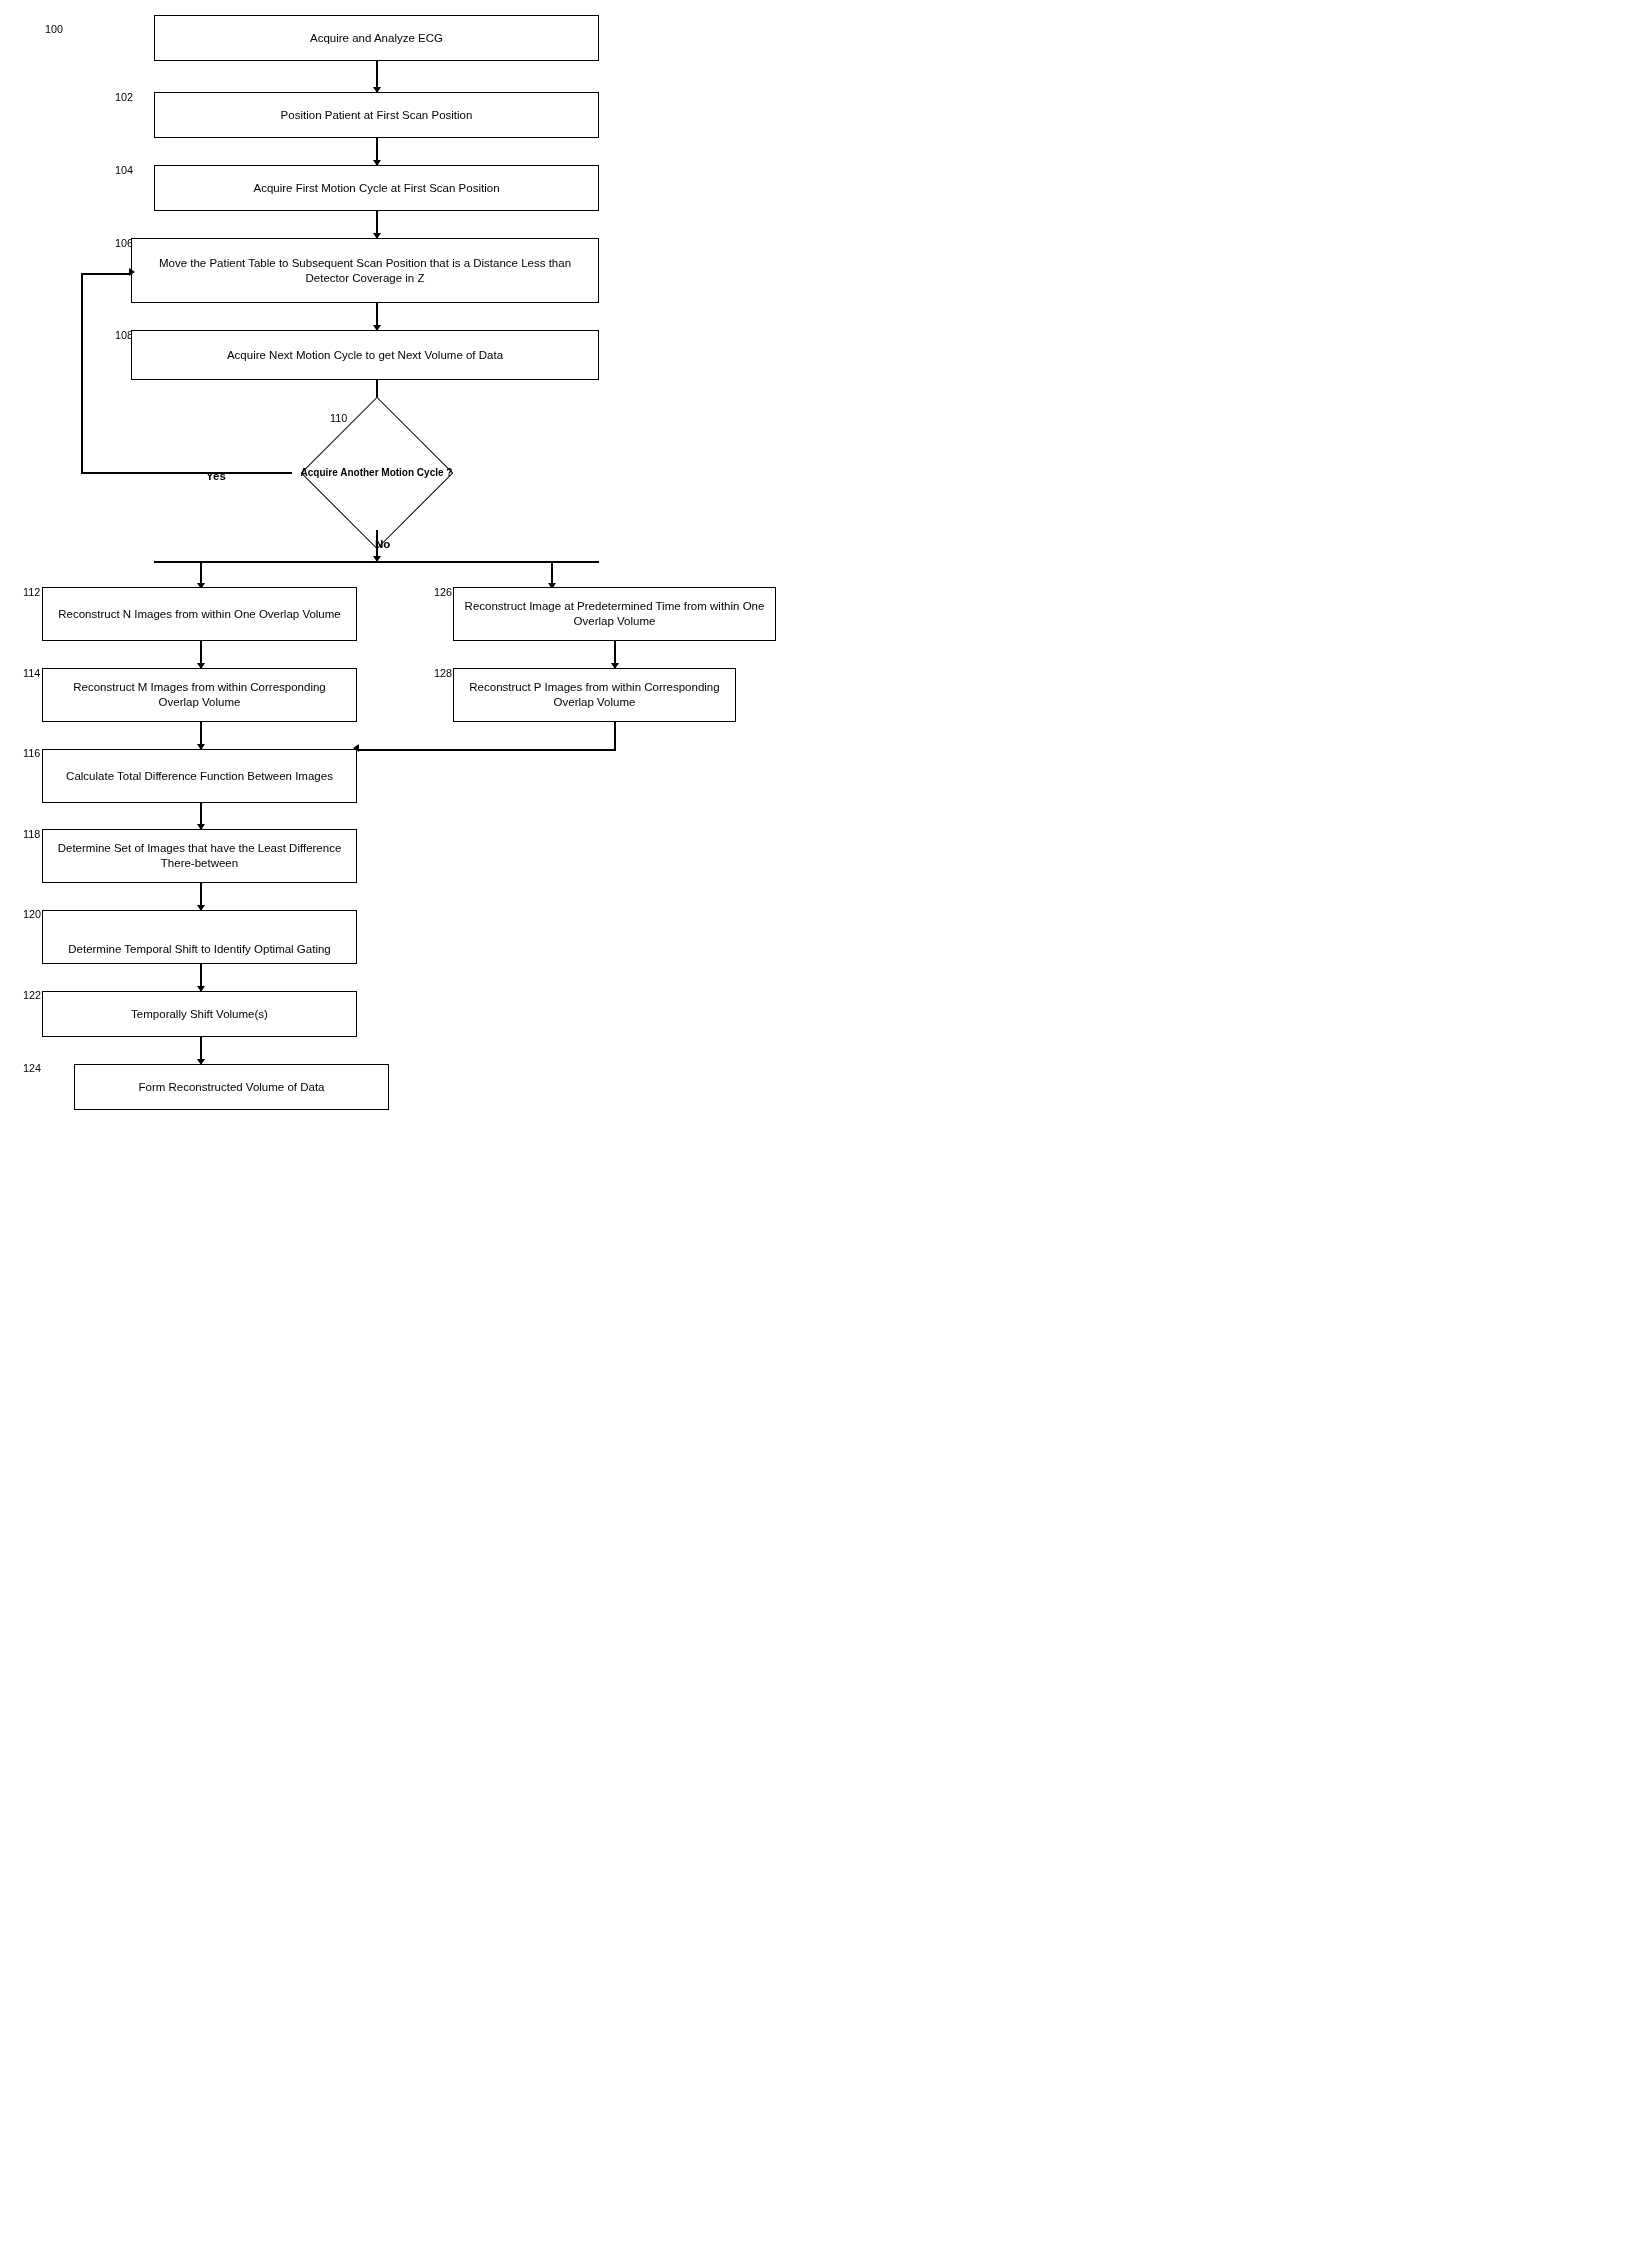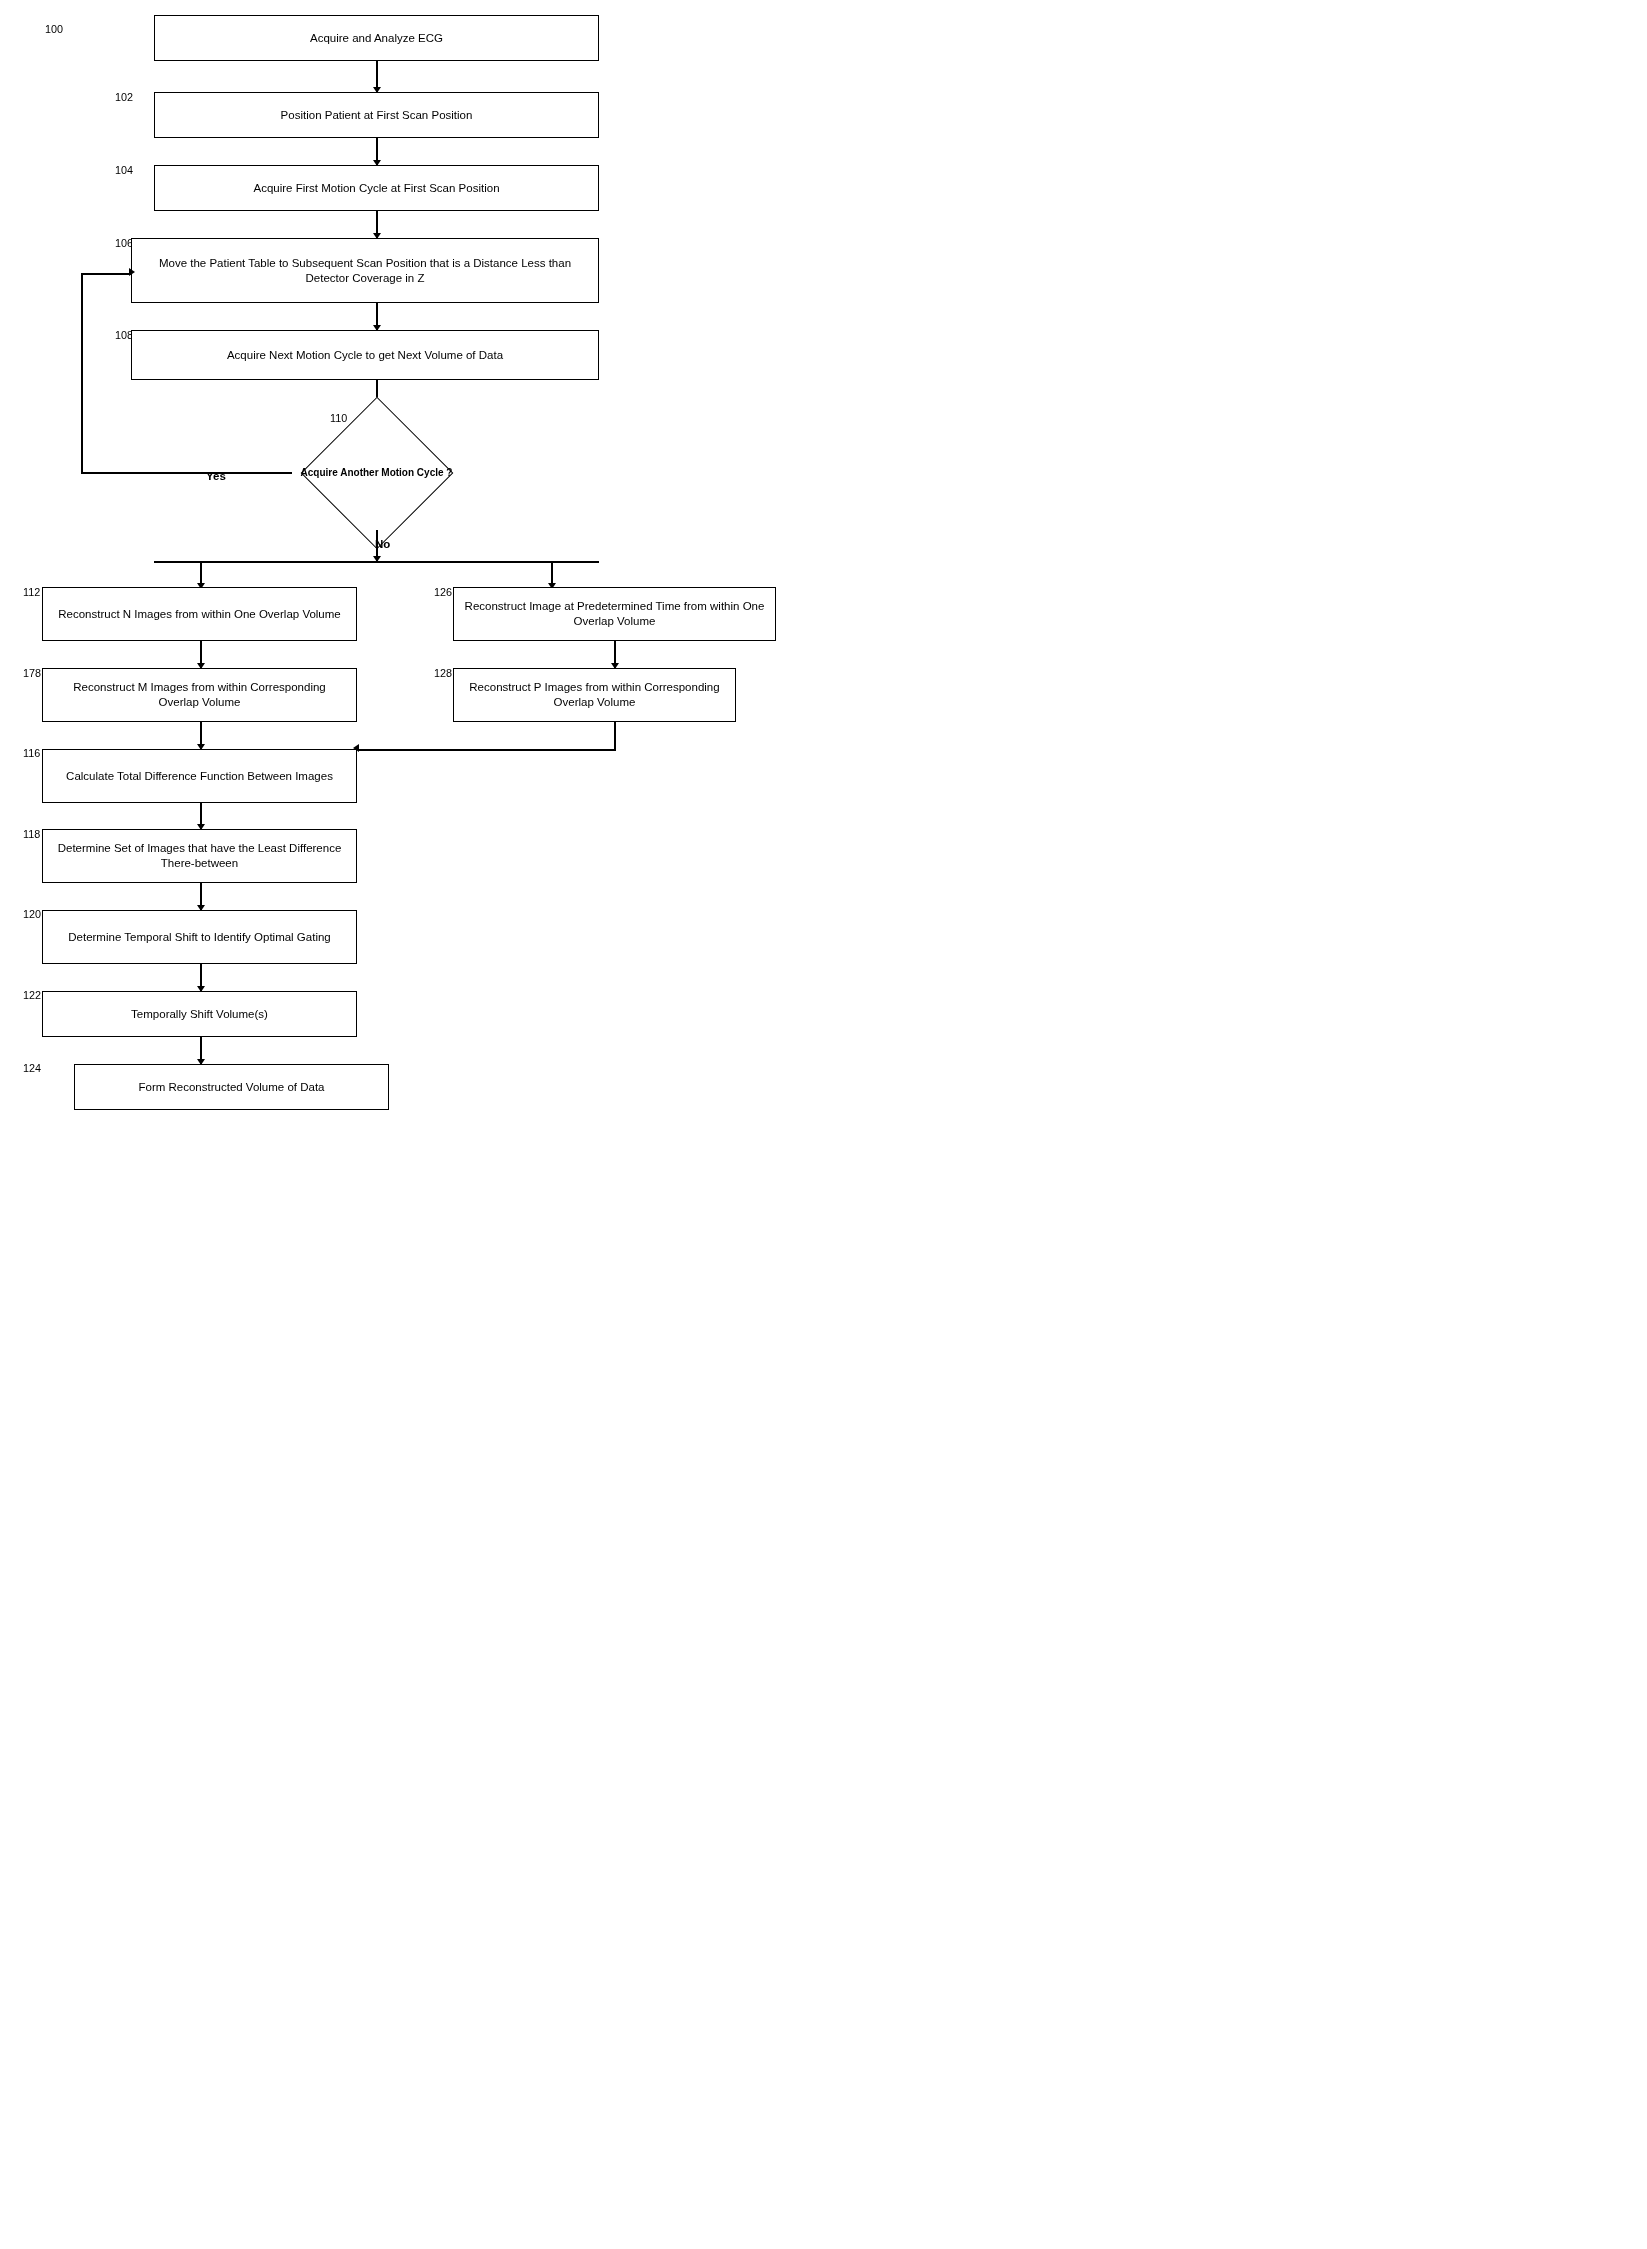--- a/index.html
+++ b/index.html
@@ -180,21 +180,21 @@
   <div class="label" style="left:434px; top:586px;">126</div>
 
   <div class="box" style="left:453px; top:587px; width:323px; height:54px;">
     <span>Reconstruct Image at Predetermined Time from within One Overlap Volume</span>
   </div>
 
   <div class="arrow-down" style="left:200px; top:641px; height:27px;"></div>
 
   <div class="arrow-down" style="left:614px; top:641px; height:27px;"></div>
 
-  <div class="label" style="left:23px; top:667px;">178</div>
+  <div class="label" style="left:23px; top:667px;">114</div>
 
   <div class="box" style="left:42px; top:668px; width:315px; height:54px;">
     <span>Reconstruct M Images from within Corresponding Overlap Volume</span>
   </div>
 
   <div class="label" style="left:434px; top:667px;">128</div>
 
   <div class="box" style="left:453px; top:668px; width:283px; height:54px;justify-content:center;">
     <span>Reconstruct P Images from within Corresponding Overlap Volume</span>
   </div>
@@ -216,21 +216,21 @@
   <div class="label" style="left:23px; top:828px;">118</div>
 
   <div class="box" style="left:42px; top:829px; width:315px; height:54px;">
     <span>Determine Set of Images that have the Least Difference There-between</span>
   </div>
 
   <div class="arrow-down" style="left:200px; top:883px; height:27px;"></div>
 
   <div class="label" style="left:23px; top:908px;">120</div>
 
-  <div class="box" style="left:42px; top:910px; width:315px; height:54px;">
+  <div class="box" style="left:42px; top:910px; width:315px; height:54px;align-items:flex-end;">
     <span>Determine Temporal Shift to Identify Optimal Gating</span>
   </div>
 
   <div class="arrow-down" style="left:200px; top:964px; height:27px;"></div>
 
   <div class="label" style="left:23px; top:989px;">122</div>
 
   <div class="box" style="left:42px; top:991px; width:315px; height:46px;">
     <span>Temporally Shift Volume(s)</span>
   </div>

